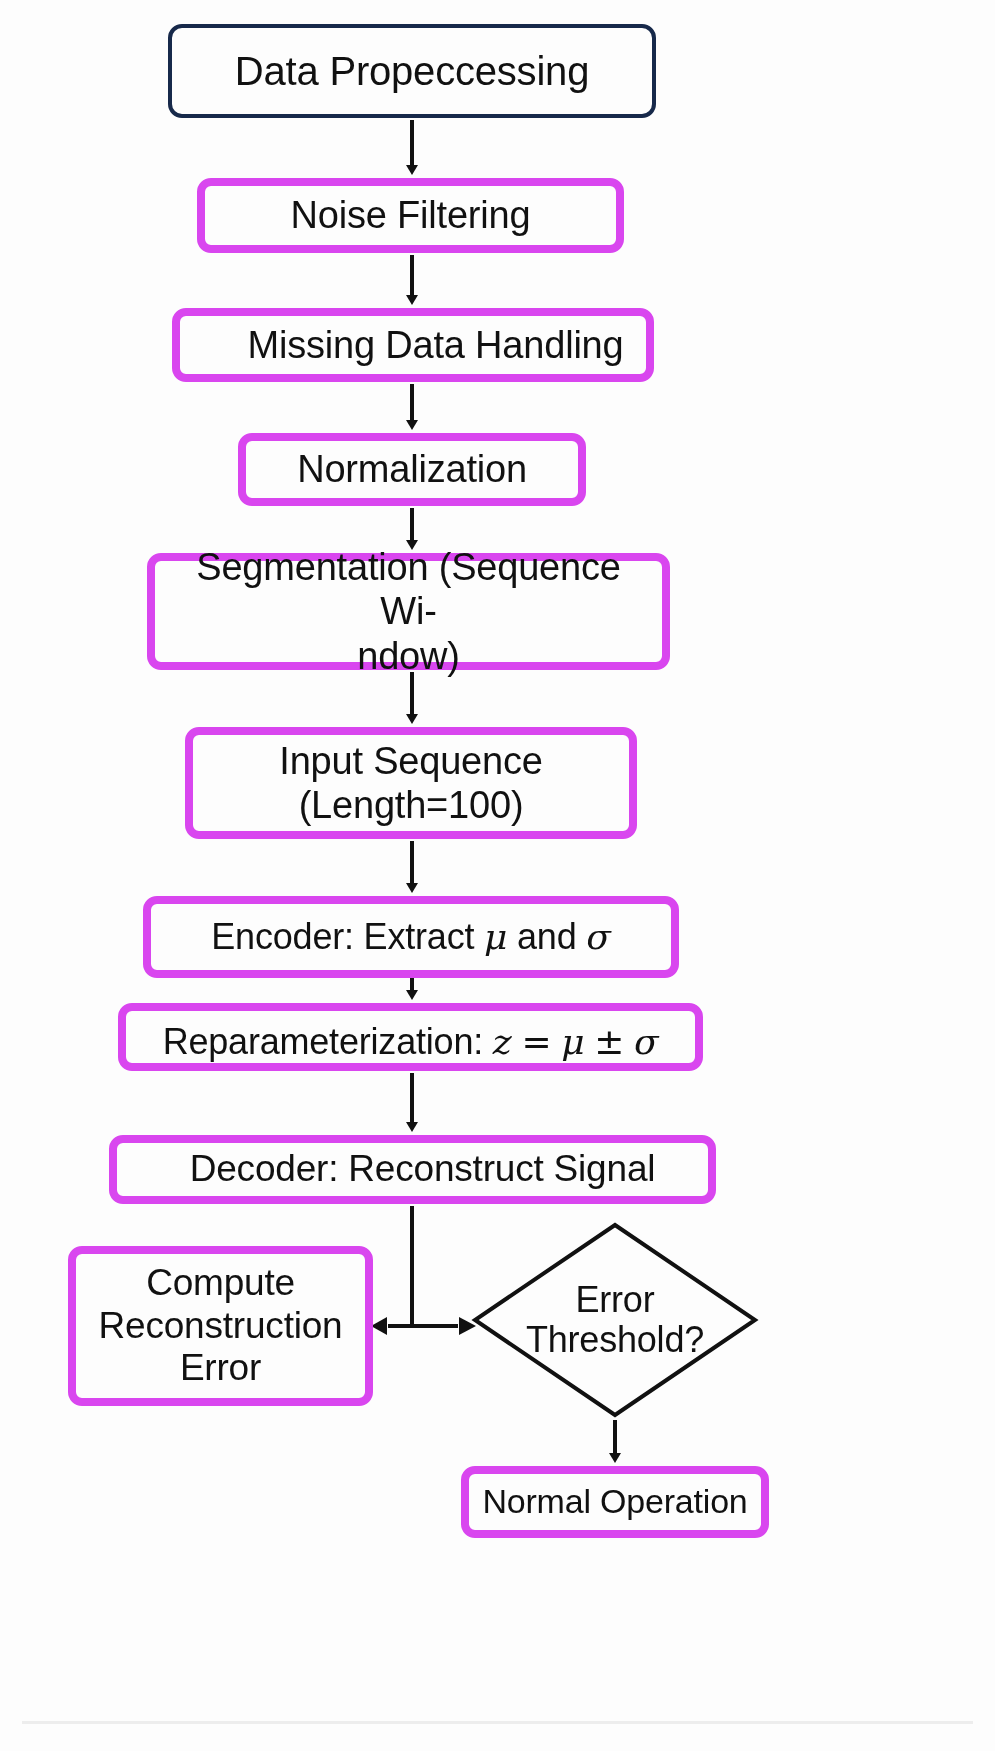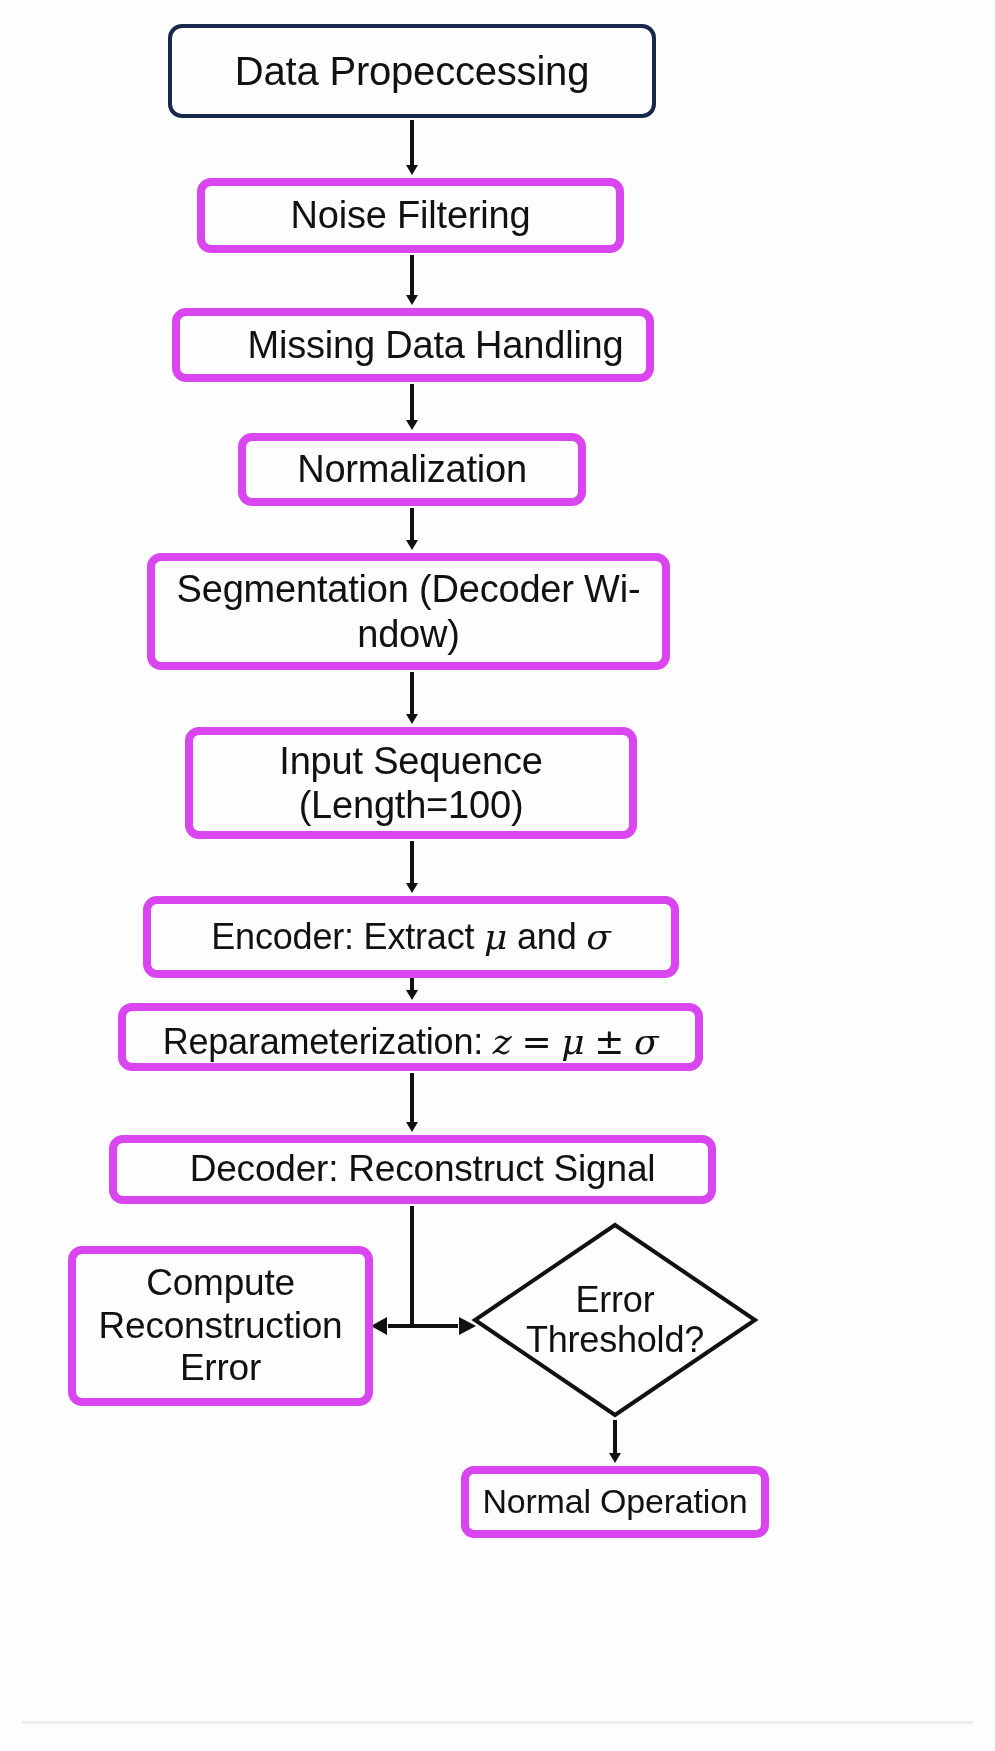--- a/index.html
+++ b/index.html
@@ -153,21 +153,21 @@
 
   <div class="node" style="left:172px; top:308px; width:482px; height:74px; font-size:38px;padding-left:45px;">
     <span class="label">Missing Data Handling</span>
   </div>
 
   <div class="node" style="left:238px; top:433px; width:348px; height:73px; font-size:38px;">
     <span class="label">Normalization</span>
   </div>
 
   <div class="node" style="left:147px; top:553px; width:523px; height:117px; font-size:38px;">
-    <span class="label">Segmentation (Decoder Wi-
+    <span class="label">Segmentation (Sequence Wi-
 ndow)</span>
   </div>
 
   <div class="node" style="left:185px; top:727px; width:452px; height:112px; font-size:38px;">
     <span class="label">Input Sequence
 (Length=100)</span>
   </div>
 
   <div class="node" style="left:143px; top:896px; width:536px; height:82px; font-size:36px;">
     <span class="label">Encoder: Extract <span class="math">μ</span> and <span class="math">σ</span></span>
@@ -188,19 +188,19 @@
   </div>
 
   <div class="diamond-wrap" style="left:470px; top:1220px; width:290px; height:200px;">
     <svg width="290" height="200" viewBox="0 0 290 200" aria-hidden="true">
       <polygon points="145,5 285,100 145,195 5,100" fill="#fdfdfd" stroke="#111111" stroke-width="4"></polygon>
     </svg>
     <div class="diamond-text" style="font-size:36px;">Error
 Threshold?</div>
   </div>
 
-  <div class="node" style="left:461px; top:1466px; width:308px; height:72px; font-size:34px;border-radius:13px;">
+  <div class="node" style="left:461px; top:1466px; width:308px; height:72px; font-size:34px;">
     <span class="label">Normal Operation</span>
   </div>
 
   <div class="footer-rule" style="top:1721px;"></div>
 
 </div>
 
 </body></html>

